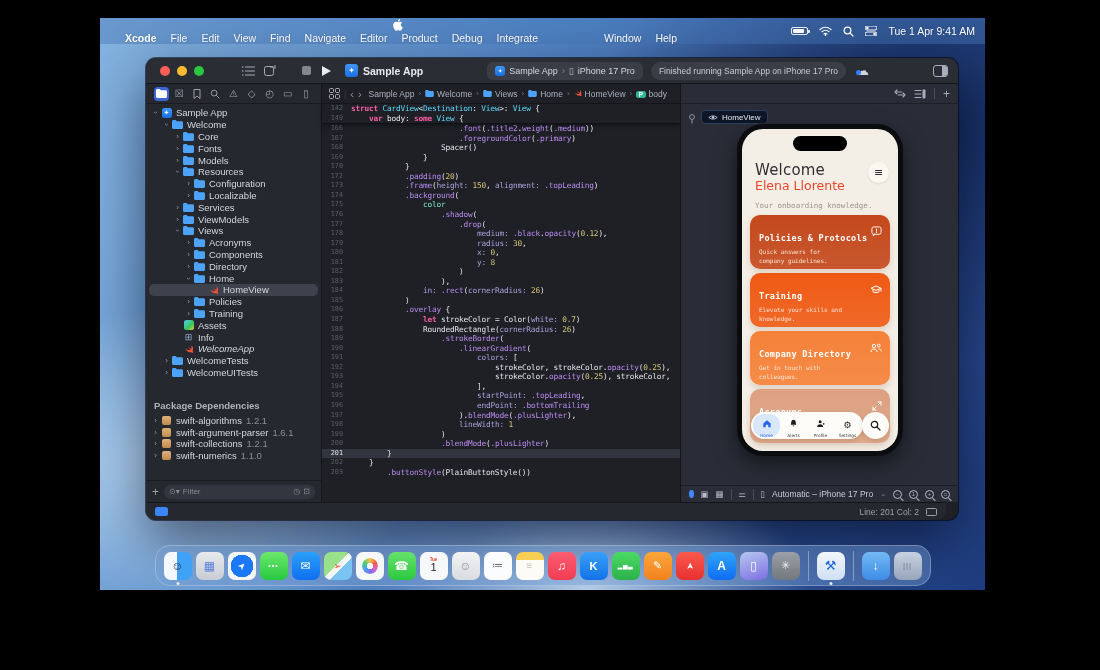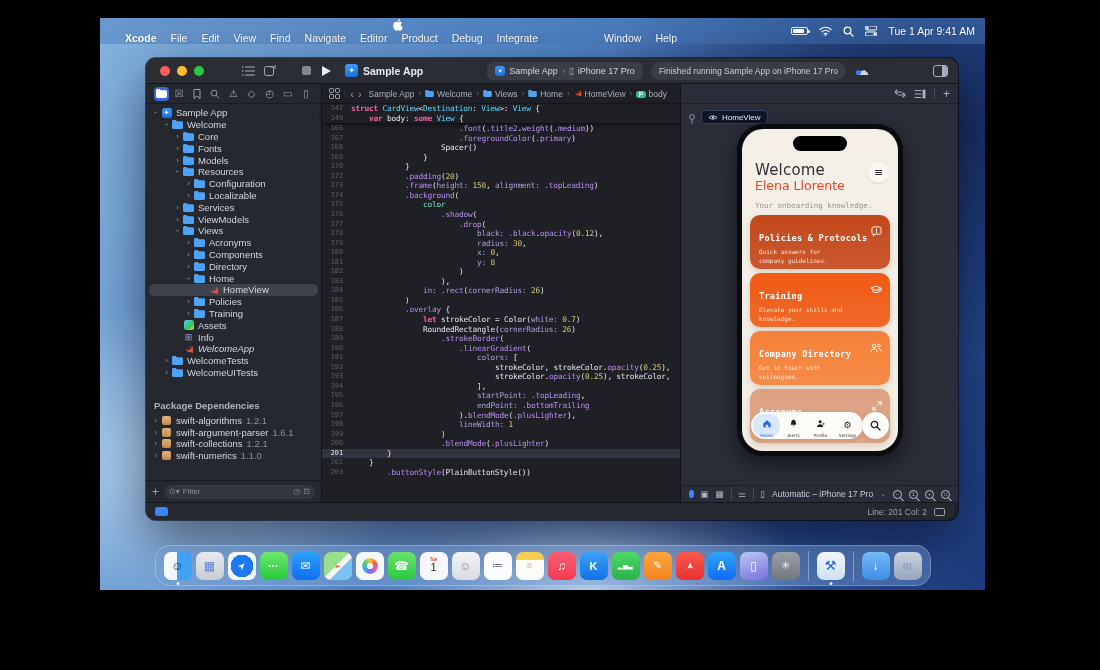--- a/index.html
+++ b/index.html
@@ -137,21 +137,21 @@
     height:14px;display:flex;align-items:center;gap:4px;padding:0 6px;font-size:8px;color:#e8eaf2;}
   .canvasbar{position:absolute;left:0;right:0;bottom:0;height:17px;display:flex;align-items:center;gap:7px;
     padding:0 8px;font-size:8.5px;color:#c7ccd8;border-top:1px solid #1d1f27;white-space:nowrap;}
   .bluedot{width:8px;height:8px;border-radius:50%;background:#3f86ff;}
   .gico{color:#b9bec9;font-size:8.5px;}
   .mags{margin-left:auto;display:flex;gap:7px;}
   .mag{position:relative;width:9px;height:9px;border:1px solid #b9bec9;border-radius:50%;
     display:flex;align-items:center;justify-content:center;font-size:5px;color:#b9bec9;}
   .mag::after{content:"";position:absolute;right:-3px;bottom:-2px;width:4px;height:1px;background:#b9bec9;transform:rotate(45deg);}
   
-  .winbottom{position:absolute;left:0;right:4px;bottom:0;height:18px;background:#26282f;border-top:1px solid #141519;
+  .winbottom{position:absolute;left:0;right:12px;bottom:0;height:18px;background:#26282f;border-top:1px solid #141519;
     border-radius:0 0 10px 10px;display:flex;align-items:center;padding:0 9px;font-size:8.5px;color:#9aa0ab;}
   .consoleicon{width:13px;height:9px;border-radius:2.5px;background:#3b86f7;}
   .linecol{margin-left:auto;display:flex;align-items:center;gap:7px;}
   .screenico{width:11px;height:8px;border:1px solid #9aa0ab;border-radius:1.5px;}
   
   .phone{position:absolute;left:56px;top:40px;width:166px;height:332px;background:#0b0c10;border-radius:26px;
     padding:5px;box-shadow:0 8px 22px rgba(0,0,0,.5),0 0 0 1px #2a2c33;}
   .screen{position:relative;width:100%;height:100%;border-radius:21px;background:#f4efe6;overflow:hidden;
     font-family:"DejaVu Sans",sans-serif;}
   .island{position:absolute;left:50%;transform:translateX(-50%);top:7px;width:54px;height:15px;background:#000;border-radius:9px;}
@@ -631,21 +631,21 @@
               <div class="crow">
                 <span class="ln">176</span>
                 <span class="src" style="padding-left: 93px;"><span class="c-m">.shadow</span><span class="c-p">(</span></span>
               </div>
               <div class="crow">
                 <span class="ln">177</span>
                 <span class="src" style="padding-left: 111px;"><span class="c-m">.drop</span><span class="c-p">(</span></span>
               </div>
               <div class="crow">
                 <span class="ln">178</span>
-                <span class="src" style="padding-left: 129px;"><span class="c-l">black: </span><span class="c-m">.black</span><span class="c-p">.</span><span class="c-m">opacity</span><span class="c-p">(</span><span class="c-n">0.12</span><span class="c-p">),</span></span>
+                <span class="src" style="padding-left: 129px;"><span class="c-l">medium: </span><span class="c-m">.black</span><span class="c-p">.</span><span class="c-m">opacity</span><span class="c-p">(</span><span class="c-n">0.12</span><span class="c-p">),</span></span>
               </div>
               <div class="crow">
                 <span class="ln">179</span>
                 <span class="src" style="padding-left: 129px;"><span class="c-l">radius: </span><span class="c-n">30</span><span class="c-p">,</span></span>
               </div>
               <div class="crow">
                 <span class="ln">180</span>
                 <span class="src" style="padding-left: 129px;"><span class="c-l">x: </span><span class="c-n">0</span><span class="c-p">,</span></span>
               </div>
               <div class="crow">

